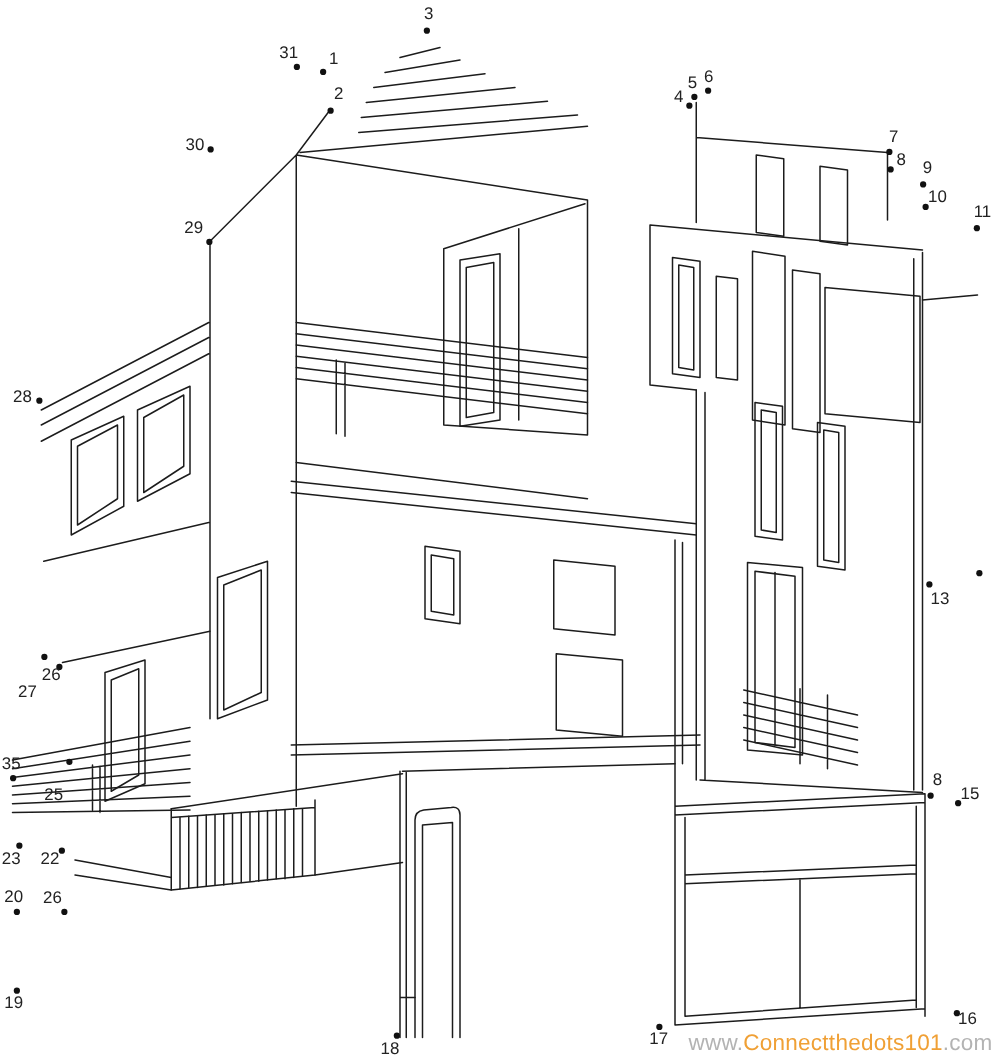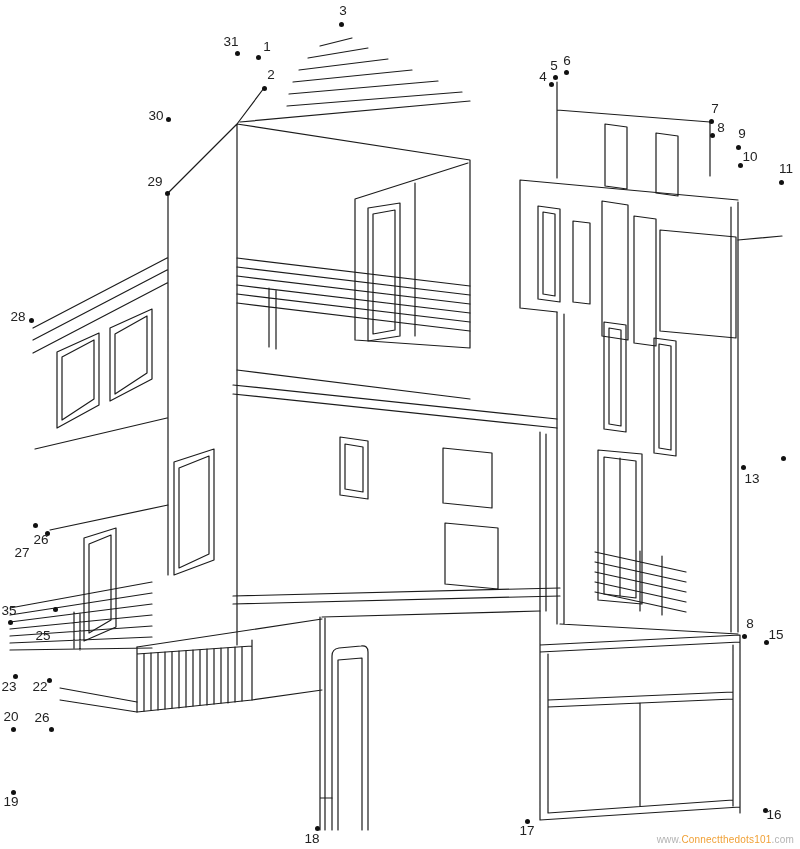--- a/index.html
+++ b/index.html
@@ -24,21 +24,21 @@
     position:absolute;width:5px;height:5px;border-radius:50%;
     background:var(--dot);
   }
   .dot-label{
     position:absolute;transform:translate(-50%,-50%);
     font-size:13.5px;line-height:1;color:var(--label);
     font-weight:500;white-space:nowrap;
   }
   .watermark{
     position:absolute;right:6px;bottom:4px;
-    font-size:10px;letter-spacing:.2px;white-space:nowrap;
+    font-size:18px;letter-spacing:.2px;white-space:nowrap;
   }
   .watermark .muted{color:var(--watermark-muted);}
   .watermark .brand{color:var(--watermark-brand);}
 </style>
 </head>
 <body>
 
 <div class="page">
 
   <svg class="art" viewBox="0 0 800 849" fill="none" stroke="currentColor" stroke-width="1.2" stroke-linecap="round" stroke-linejoin="round">

